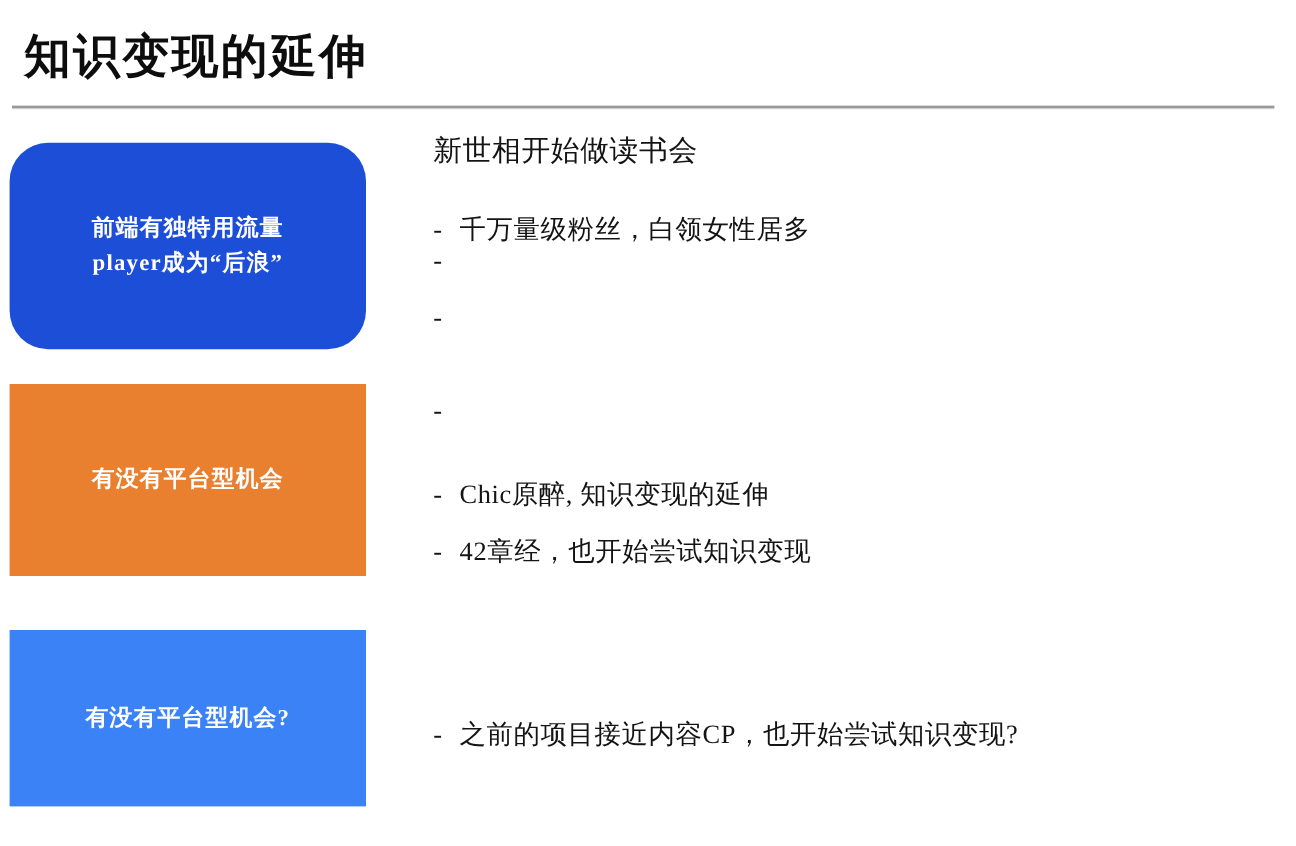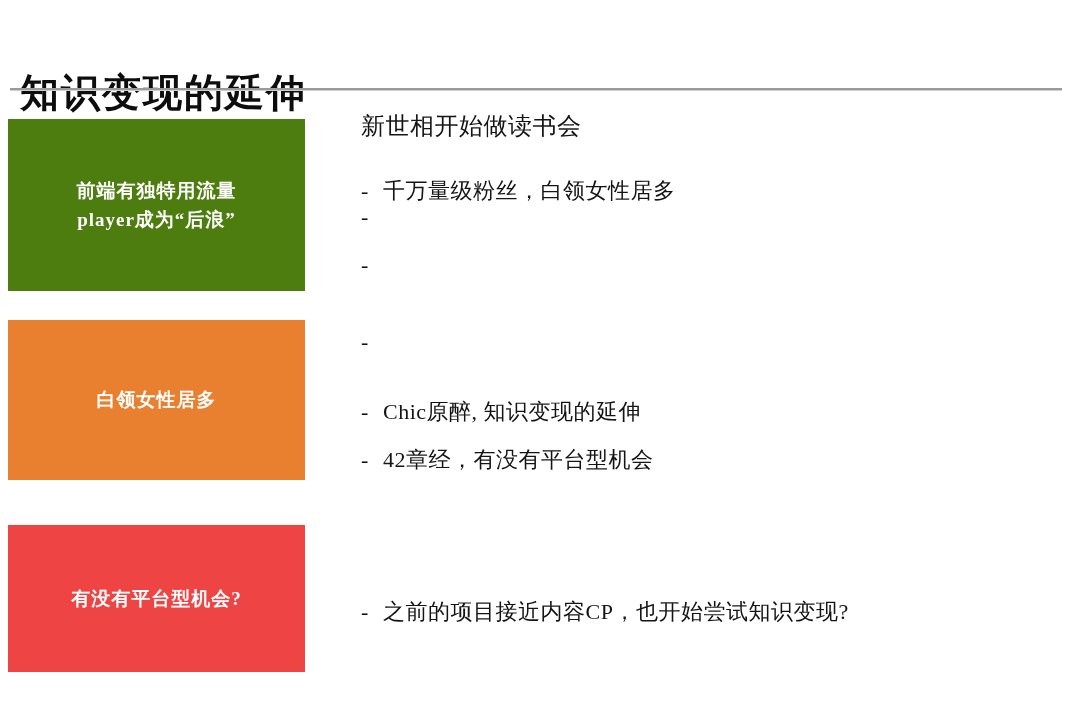--- a/index.html
+++ b/index.html
@@ -26,21 +26,20 @@
     top: 20px;
     width: 900px;
     height: 56px;
     line-height: 56px;
     font-family: "Liberation Serif", "DejaVu Serif", serif;
     font-size: 39px;
     font-weight: 700;
     letter-spacing: 2px;
     color: #0d0d0d;
     white-space: nowrap;
-    margin-top: 45px;
   }
 
   
   #title-rule {
     position: absolute;
     left: 10px;
     top: 88px;
     width: 1052px;
     height: 3px;
     background: linear-gradient(to bottom, #9a9a9a 0%, #9a9a9a 55%, #cfcfcf 55%, #cfcfcf 100%);
@@ -124,30 +123,30 @@
 
   .bullet-text { display: inline-block; margin-top: 20px; }
 </style>
 </head>
 <body style="background-color: rgb(255, 255, 255);">
 
 <div id="slide-title">知识变现的延伸</div>
 
 <div id="title-rule" style="background: linear-gradient(rgb(154, 154, 154) 0%, rgb(154, 154, 154) 55%, rgb(207, 207, 207) 55%, rgb(207, 207, 207) 100%);"></div>
 
-<div class="callout-box" id="callout-box-1" style="background-color: #4d7c0f;">
+<div class="callout-box" id="callout-box-1" style="background-color: #1d4ed8; border-radius: 32px;">
   <span class="callout-text">前端有独特用流量
 player成为“后浪”</span>
 </div>
 
 <div class="callout-box" id="callout-box-2" style="background-color: rgb(232, 128, 47);">
-  <span class="callout-text">白领女性居多</span>
+  <span class="callout-text">有没有平台型机会</span>
 </div>
 
-<div class="callout-box" id="callout-box-3" style="background-color: #ef4444;">
+<div class="callout-box" id="callout-box-3" style="background-color: #3b82f6;">
   <span class="callout-text">有没有平台型机会?</span>
 </div>
 
 <div id="content-column">
 
   <div class="content-group" id="content-group-1">
     <div class="group-heading">新世相开始做读书会</div>
     <div class="bullet-line">
       <span class="bullet-dash">-</span>
       <span class="bullet-text">千万量级粉丝，白领女性居多</span>
@@ -163,21 +162,21 @@
   <div class="content-group" id="content-group-2">
     <div class="bullet-line">
       <span class="bullet-dash">-</span>
     </div>
     <div class="bullet-line">
       <span class="bullet-dash">-</span>
       <span class="bullet-text">Chic原醉, 知识变现的延伸</span>
     </div>
     <div class="bullet-line">
       <span class="bullet-dash">-</span>
-      <span class="bullet-text">42章经，有没有平台型机会</span>
+      <span class="bullet-text">42章经，也开始尝试知识变现</span>
     </div>
   </div>
 
   <div class="content-group" id="content-group-3">
     <div class="bullet-line">
       <span class="bullet-dash">-</span>
       <span class="bullet-text">之前的项目接近内容CP，也开始尝试知识变现?</span>
     </div>
   </div>
 

